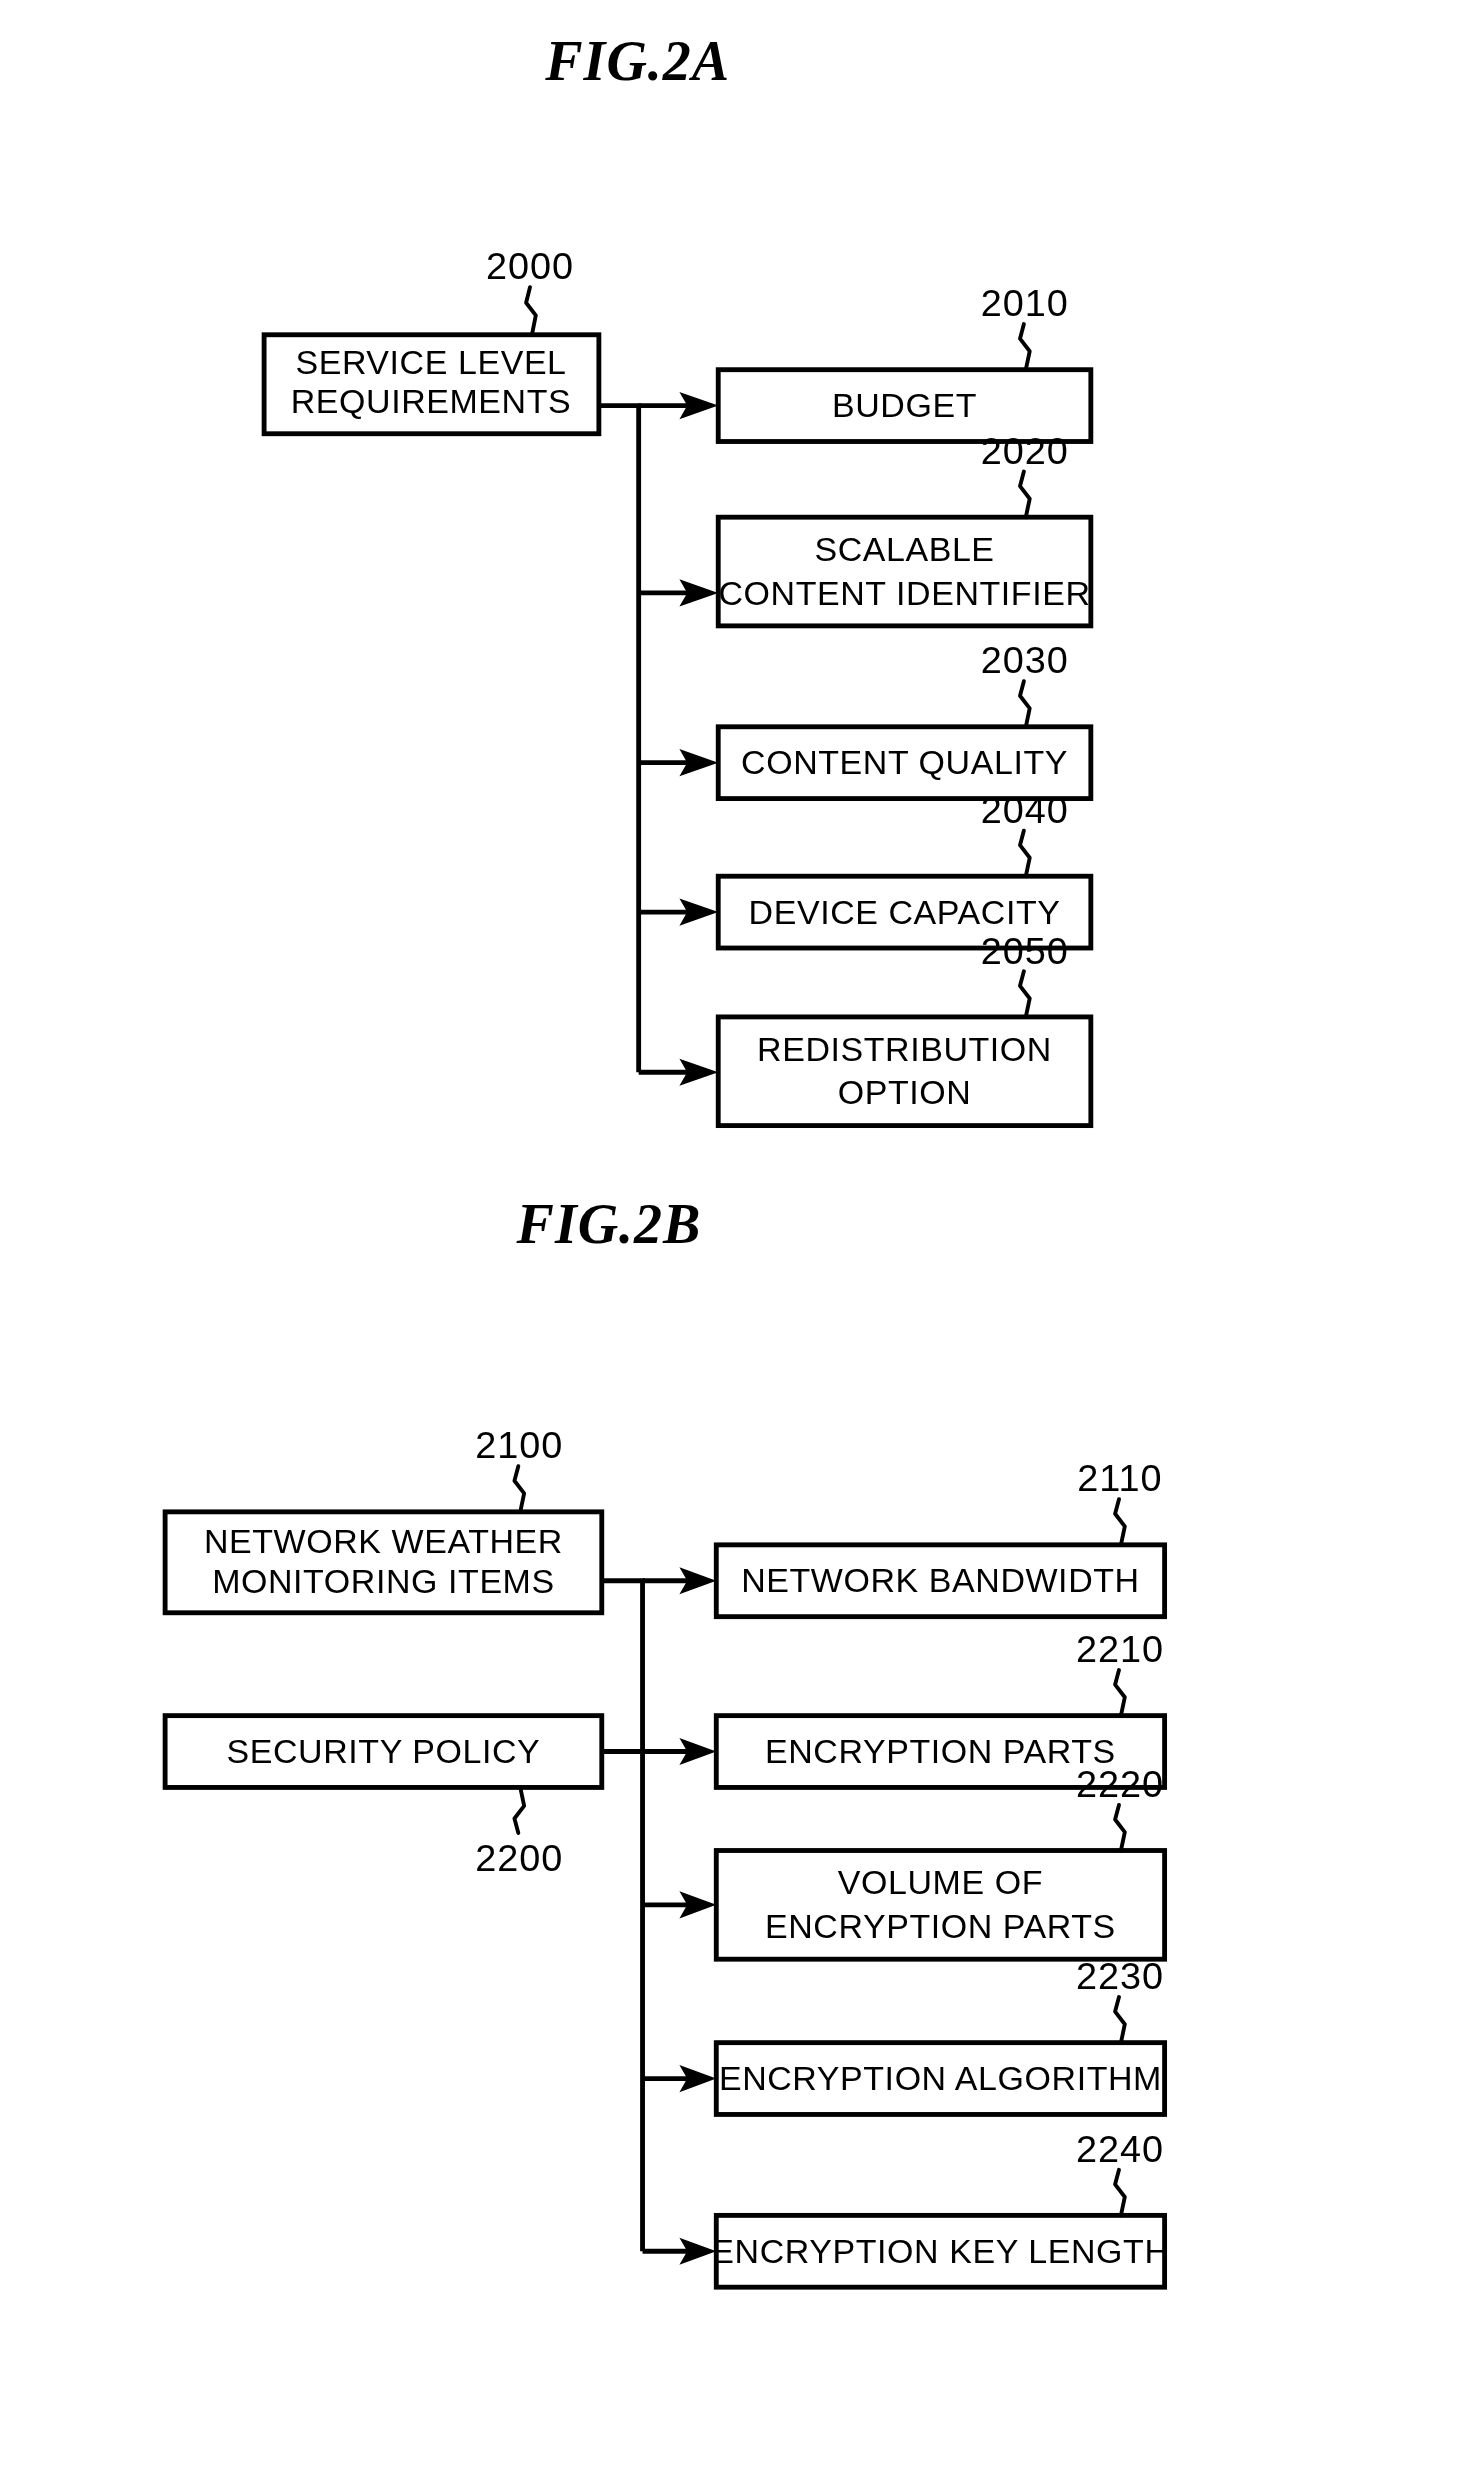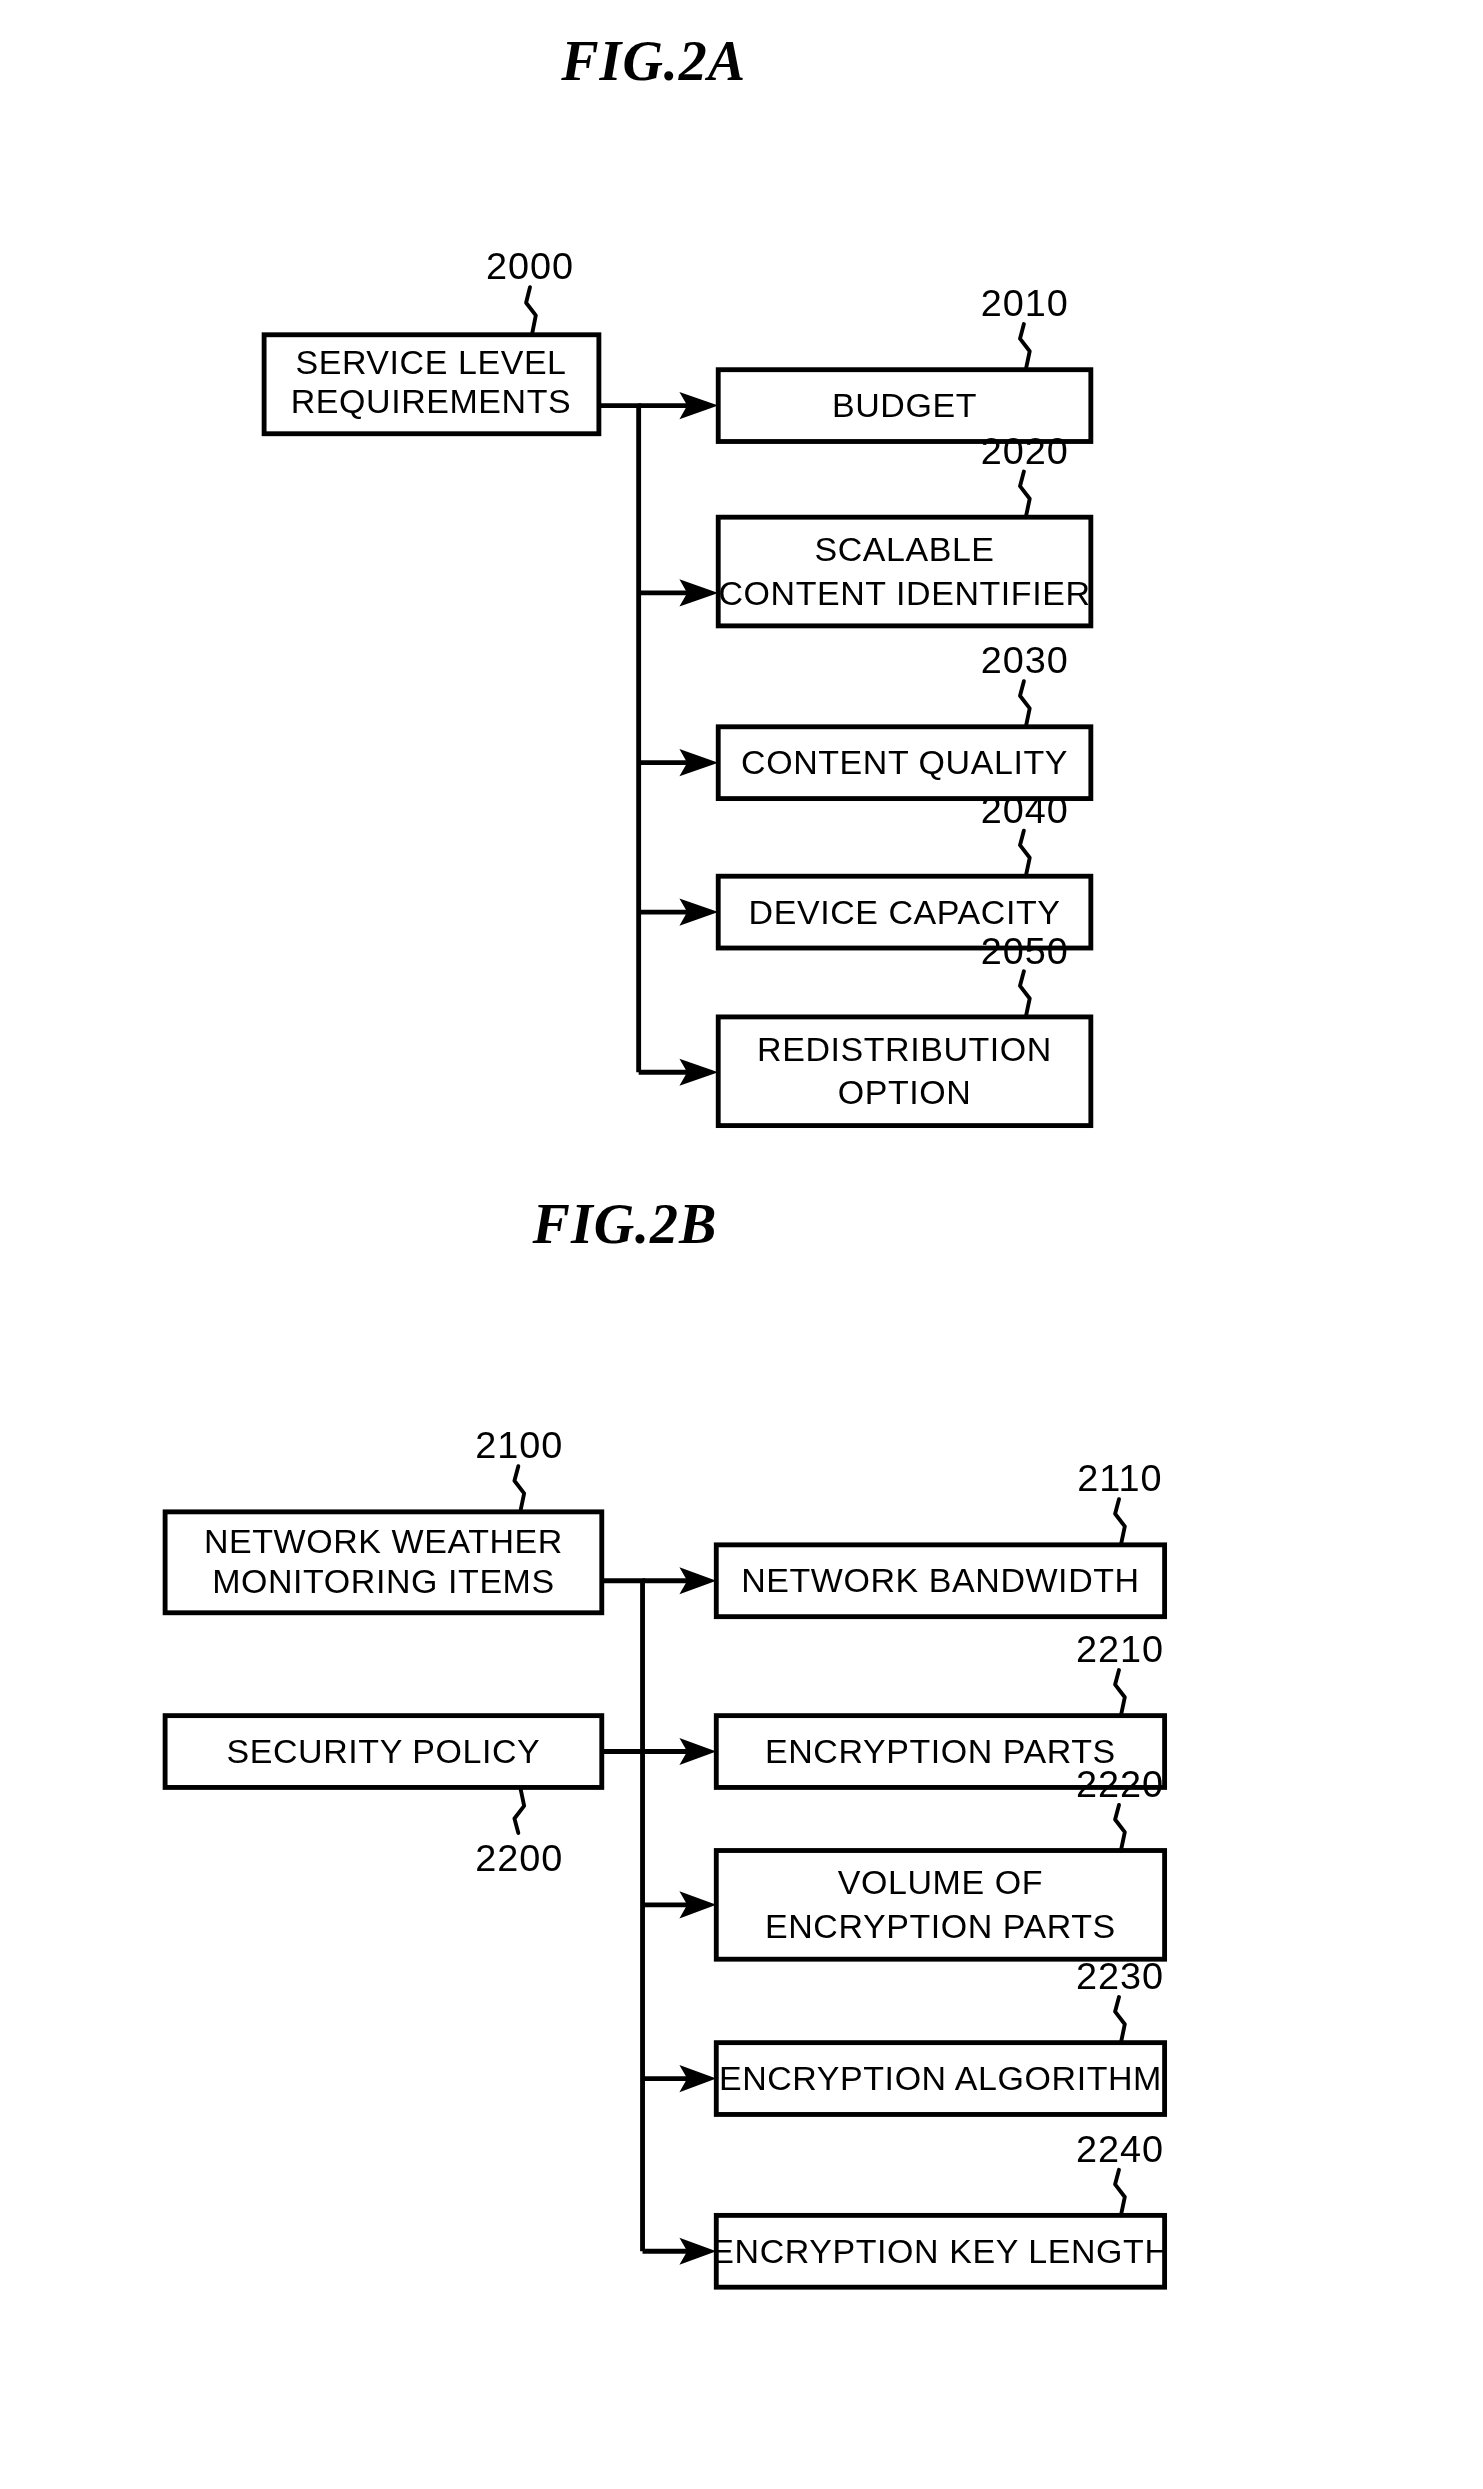--- a/index.html
+++ b/index.html
@@ -13,21 +13,20 @@
     height: 2490px;
     font-family: "Liberation Sans", sans-serif;
     color: #000000;
     position: relative;
     overflow: hidden;
   }
   .page {
     position: relative;
     width: 1318px;
     height: 2490px;
-    padding-left: 32px;
   }
   .fig-title {
     position: absolute;
     width: 100%;
     text-align: center;
     font-family: "Liberation Serif", serif;
     font-style: italic;
     font-weight: 700;
     font-size: 56px;
     letter-spacing: 1px;

